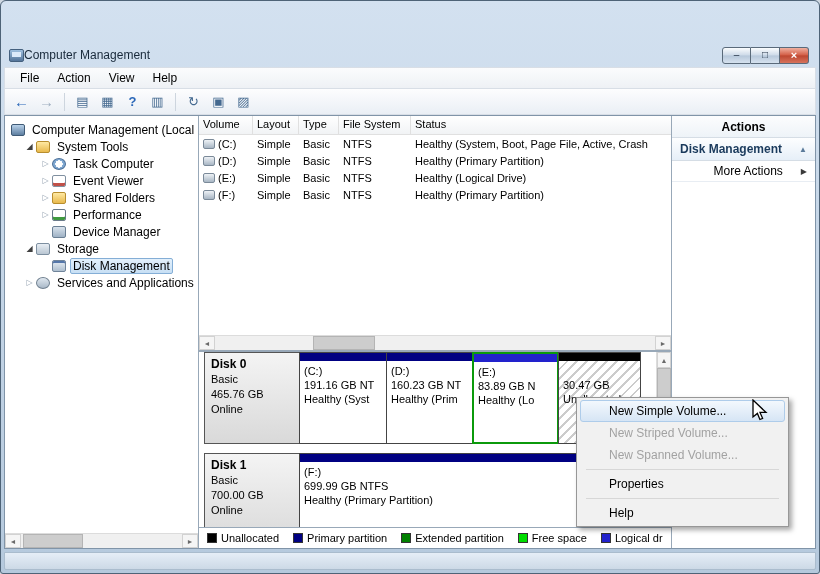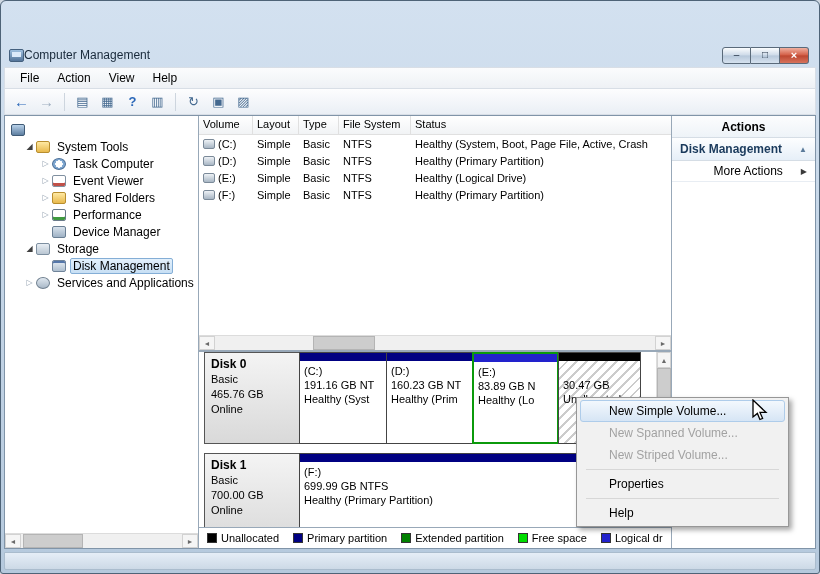--- a/index.html
+++ b/index.html
@@ -181,20 +181,21 @@
     <span class="tbtn">▣</span>
     <span class="tbtn">▨</span>
   </div>
 
   <div class="main">
 
     <div class="left">
       <div class="tree">
         <div class="trow lvl0">
           <span class="ti ti-computer"></span>
+          <span class="tl">Computer Management (Local</span>
         </div>
         <div class="trow lvl1">
           <span class="twisty">◢</span>
           <span class="ti ti-folder"></span>
           <span class="tl">System Tools</span>
         </div>
         <div class="trow lvl2">
           <span class="twisty col">▷</span>
           <span class="ti ti-clock"></span>
           <span class="tl">Task Computer</span>
@@ -411,22 +412,22 @@
         <span class="arr">▶</span>
       </div>
     </div>
   </div>
 
   <div class="statusbar"></div>
 </div>
 
 <div class="cmenu">
   <div class="mi hl">New Simple Volume...</div>
+  <div class="mi dis">New Striped Volume...</div>
   <div class="mi dis">New Spanned Volume...</div>
-  <div class="mi dis">New Striped Volume...</div>
   <div class="msep"></div>
   <div class="mi">Properties</div>
   <div class="msep"></div>
   <div class="mi">Help</div>
 </div>
 
 <svg class="cursor" width="22" height="24" viewBox="0 0 22 24">
   <polygon points="3,1 3,18 7.4,14.4 9.9,20.5 12.6,19.3 10,13.4 16,13.4" fill="#ffffff" stroke="#000000" stroke-width="1.3"></polygon>
 </svg>
 

